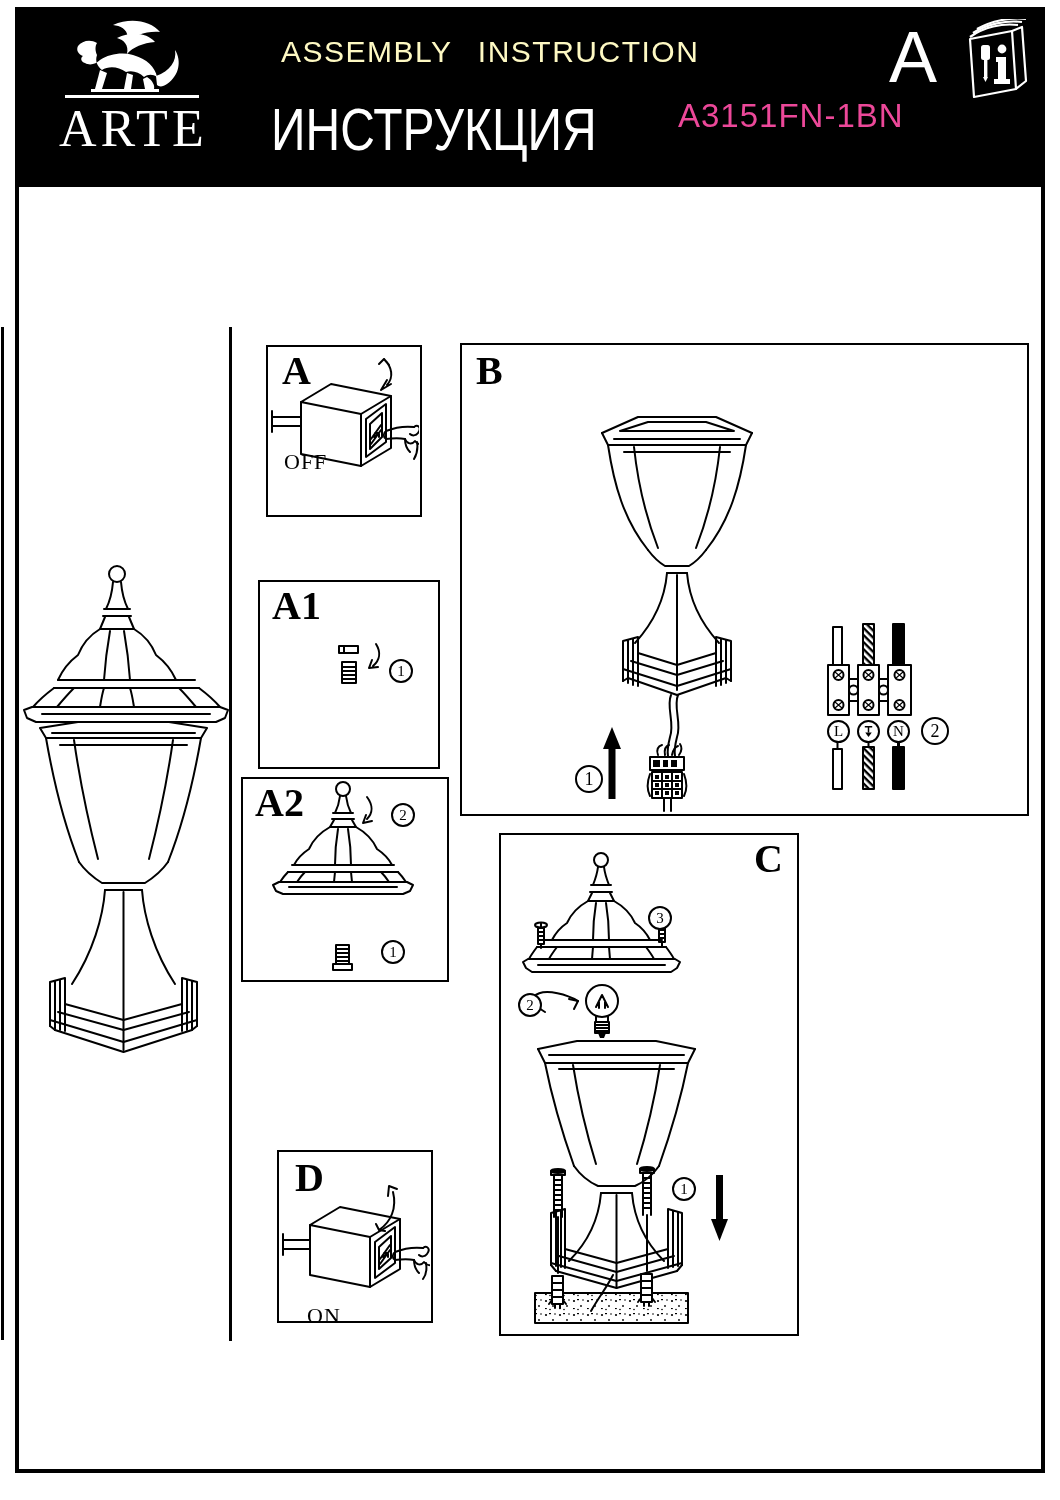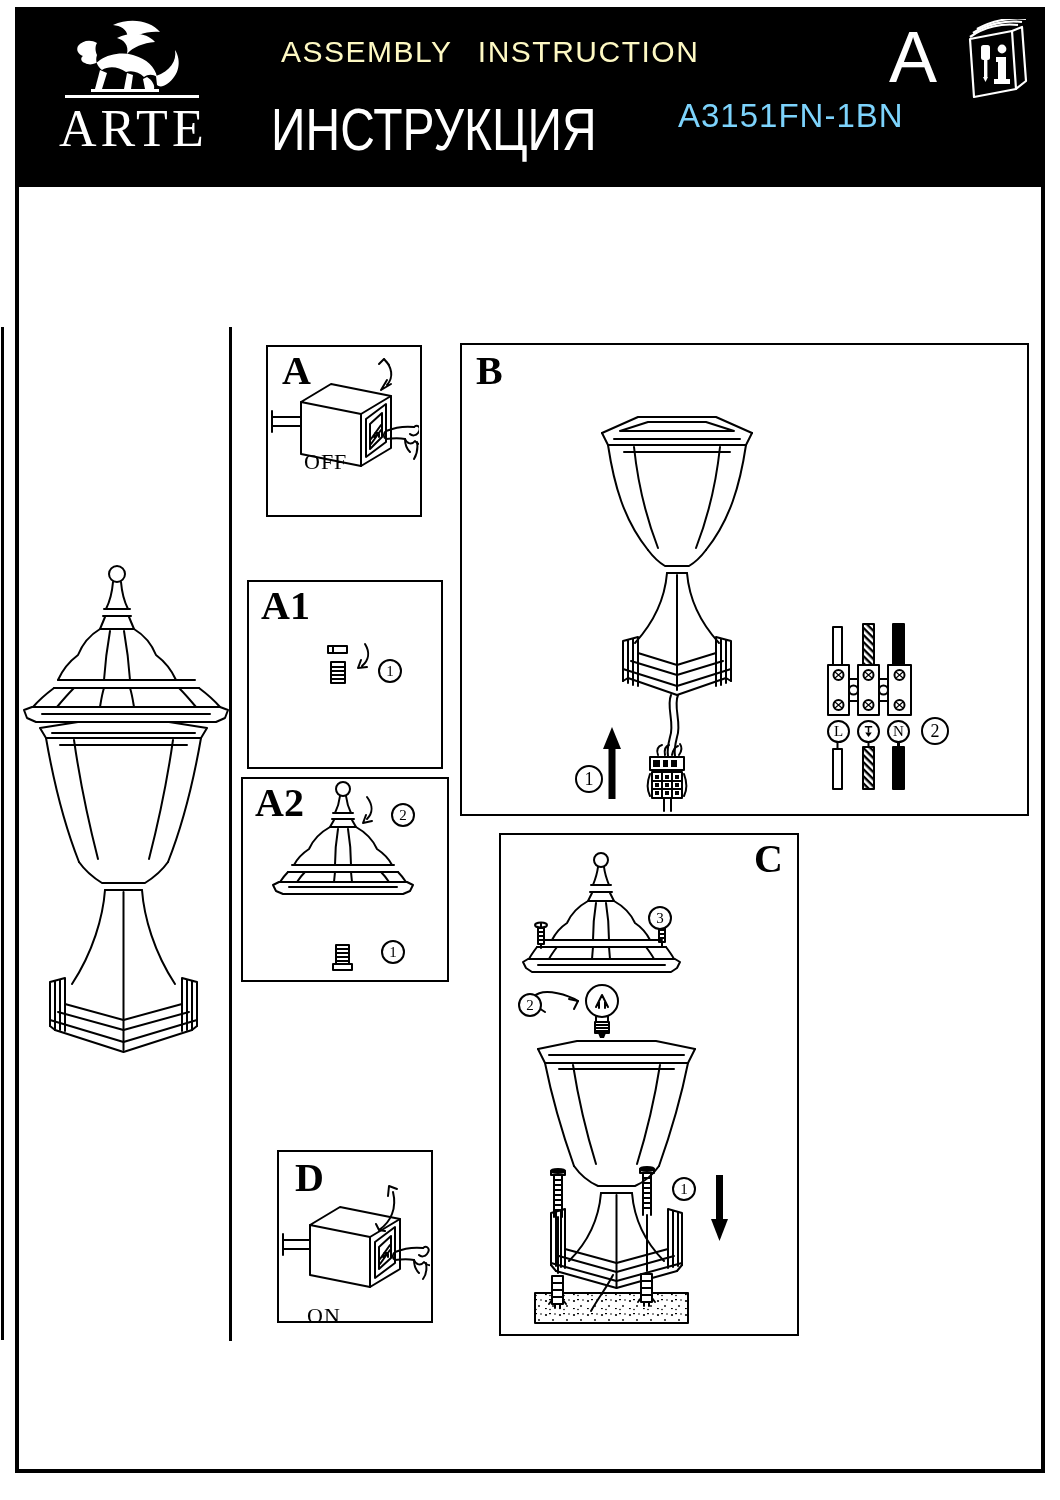--- a/index.html
+++ b/index.html
@@ -13,21 +13,21 @@
               font:400 52px "Liberation Serif",serif;letter-spacing:4px;color:#fff;}
   .brand-sub{position:absolute;left:46px;top:150px;width:160px;text-align:center;
              font:400 15px "Liberation Serif",serif;letter-spacing:16px;padding-left:14px;
              box-sizing:border-box;color:#fff;margin-top:28px;}
   .brand-rule{position:absolute;left:50px;top:88px;width:134px;height:3px;background:#fff;}
   .title-en{position:absolute;left:258px;top:28px;font-size:30px;letter-spacing:1.5px;
             word-spacing:16px;color:#fef9c3;white-space:nowrap;margin-left:8px;}
   .title-ru{position:absolute;left:256px;top:88px;font-size:60px;color:#fff;white-space:nowrap;
             display:inline-block;transform:scaleX(.8);transform-origin:0 50%;}
   .models{position:absolute;left:663px;top:88px;font-size:33px;line-height:41px;
-          letter-spacing:1px;color:#7dd3fc;white-space:nowrap;text-align:right;}
+          letter-spacing:1px;color:#ec4899;white-space:nowrap;text-align:right;}
   .corner-a{position:absolute;left:874px;top:14px;font-size:72px;line-height:1;color:#fff;}
   .vline{position:absolute;width:3px;background:#000;}
   .panel{position:absolute;border:2.5px solid #000;background:#fff;box-sizing:border-box;}
   .plabel{position:absolute;font:700 40px "Liberation Serif",serif;line-height:1;color:#000;}
   .caption{position:absolute;font:400 22px "Liberation Serif",serif;letter-spacing:1px;color:#000;}
   .circ{position:absolute;border:2px solid #000;border-radius:50%;background:#fff;
         display:flex;align-items:center;justify-content:center;
         font:400 16px "Liberation Serif",serif;color:#000;box-sizing:border-box;}
   .circ.sm{width:24px;height:24px;font-size:15px;}
   .circ.lg{width:28px;height:28px;font-size:18px;}
@@ -152,24 +152,24 @@
         <path d="M123,49 L123,101 L93,119"></path>
         <path d="M98,72 L118,57 L118,95 L98,110 Z"></path>
         <path d="M102,77 L114,66 L114,90 L102,102 Z"></path>
         <path d="M103,97 L113,83 M103,92 L113,78 M106,90 l5,-4 M111,86 l-4,0 M111,86 l0,4"></path>
         <path d="M118,84 C128,80 137,79 146,80 M118,84 C115,86 115,90 118,92 M118,92 C126,91 132,91 137,92"></path>
         <path d="M137,92 c2,5 7,6 10,2 c3,4 7,4 9,1"></path>
         <path d="M146,80 c4,-3 8,1 4,6 c-2,3 -6,3 -8,1"></path>
         <path d="M149,95 c1,6 0,12 -3,17 M137,92 c0,6 2,10 5,13"></path>
       </g>
     </svg>
-    <span class="caption" style="left:36px;top:102px">OFF</span>
-  </div>
-
-  <div class="panel" style="left:247px;top:580px;width:196px;height:189px">
+    <span class="caption" style="left:16px;top:102px">OFF</span>
+  </div>
+
+  <div class="panel" style="left:258px;top:580px;width:182px;height:189px">
     <span class="plabel" style="left:12px;top:4px">A1</span>
     <svg class="abs" style="left:0;top:0" width="177" height="184" viewBox="0 0 177 184">
       <g class="ln">
         <rect x="79" y="64" width="19" height="7"></rect>
         <path d="M84,64 V71"></path>
         <rect x="82" y="80" width="14" height="21"></rect>
         <path d="M82,85 h14 M82,89 h14 M82,93 h14 M82,97 h14"></path>
         <path d="M116,62 C121,70 120,78 113,84 M109,86 L118,85 M109,86 L112,78"></path>
       </g>
     </svg>

